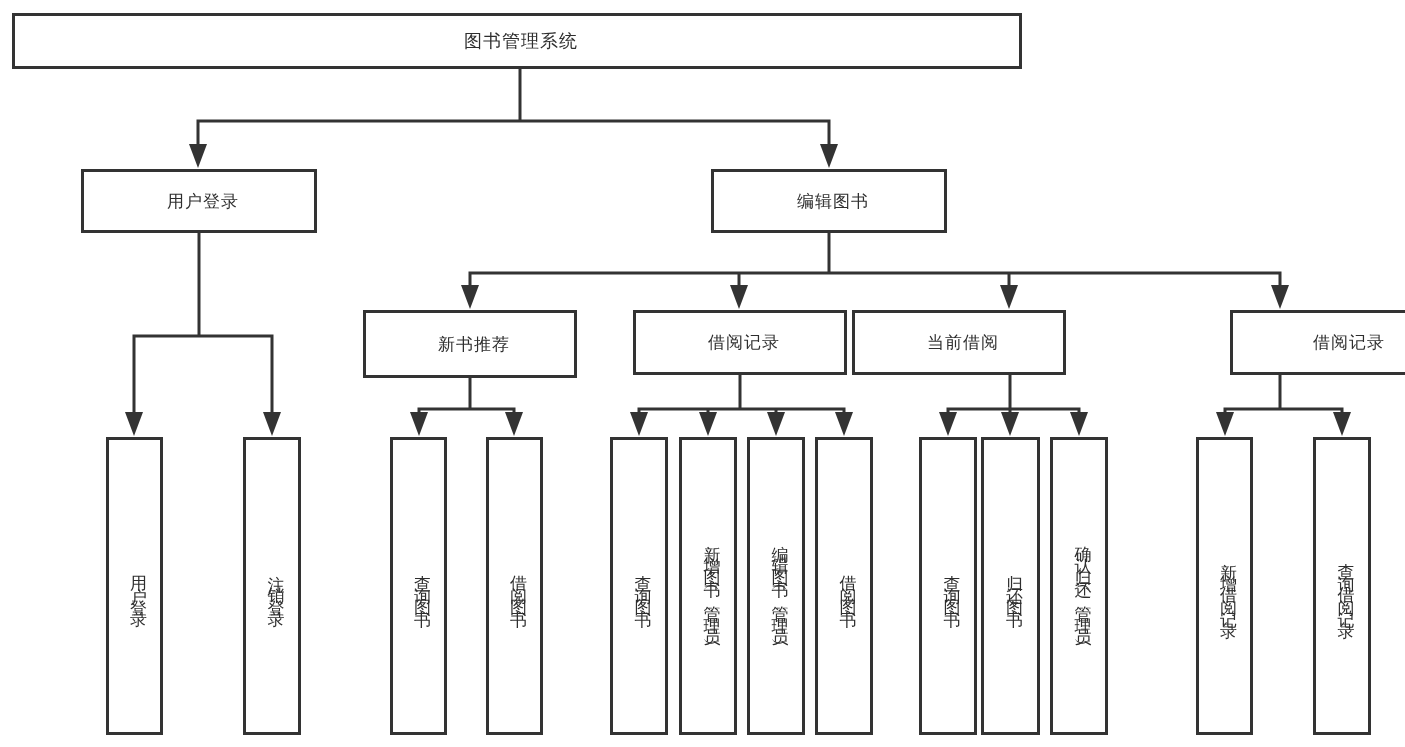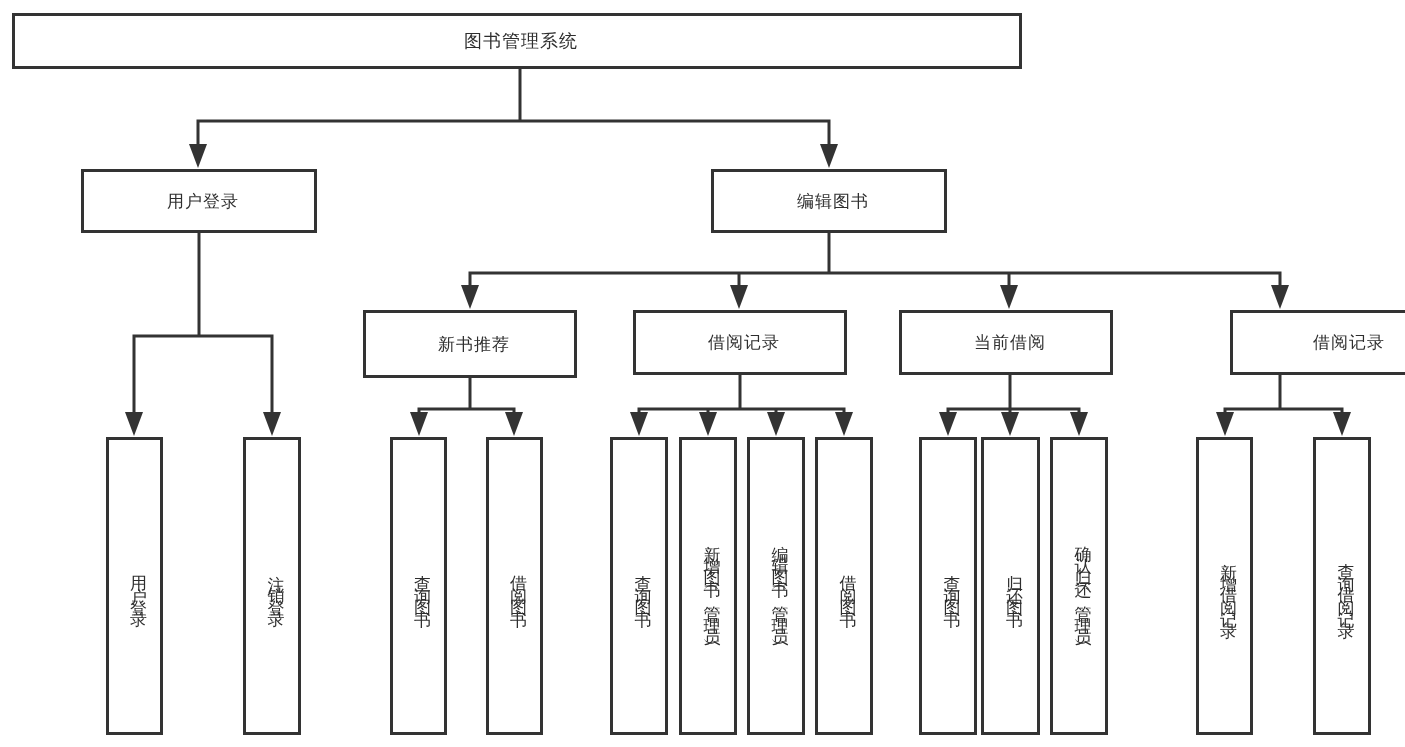--- a/index.html
+++ b/index.html
@@ -125,21 +125,21 @@
   <div class="box" style="left:711px; top:169px; width:236px; height:64px;">
     <span class="hlabel">编辑图书</span>
   </div>
 
   <div class="box" style="left:363px; top:310px; width:214px; height:68px;">
     <span class="hlabel">新书推荐</span>
   </div>
   <div class="box" style="left:633px; top:310px; width:214px; height:65px;">
     <span class="hlabel">借阅记录</span>
   </div>
-  <div class="box" style="left:899px; top:310px; width:214px; height:65px;">
+  <div class="box" style="left:852px; top:310px; width:214px; height:65px;">
     <span class="hlabel">当前借阅</span>
   </div>
   <div class="box" style="left:1230px; top:310px; width:230px; height:65px;">
     <span class="hlabel">借阅记录</span>
   </div>
 
   <div class="box" style="left:106px; top:437px; width:57px; height:298px;">
     <span class="vlabel">用户登录</span>
   </div>
   <div class="box" style="left:243px; top:437px; width:58px; height:298px;">

